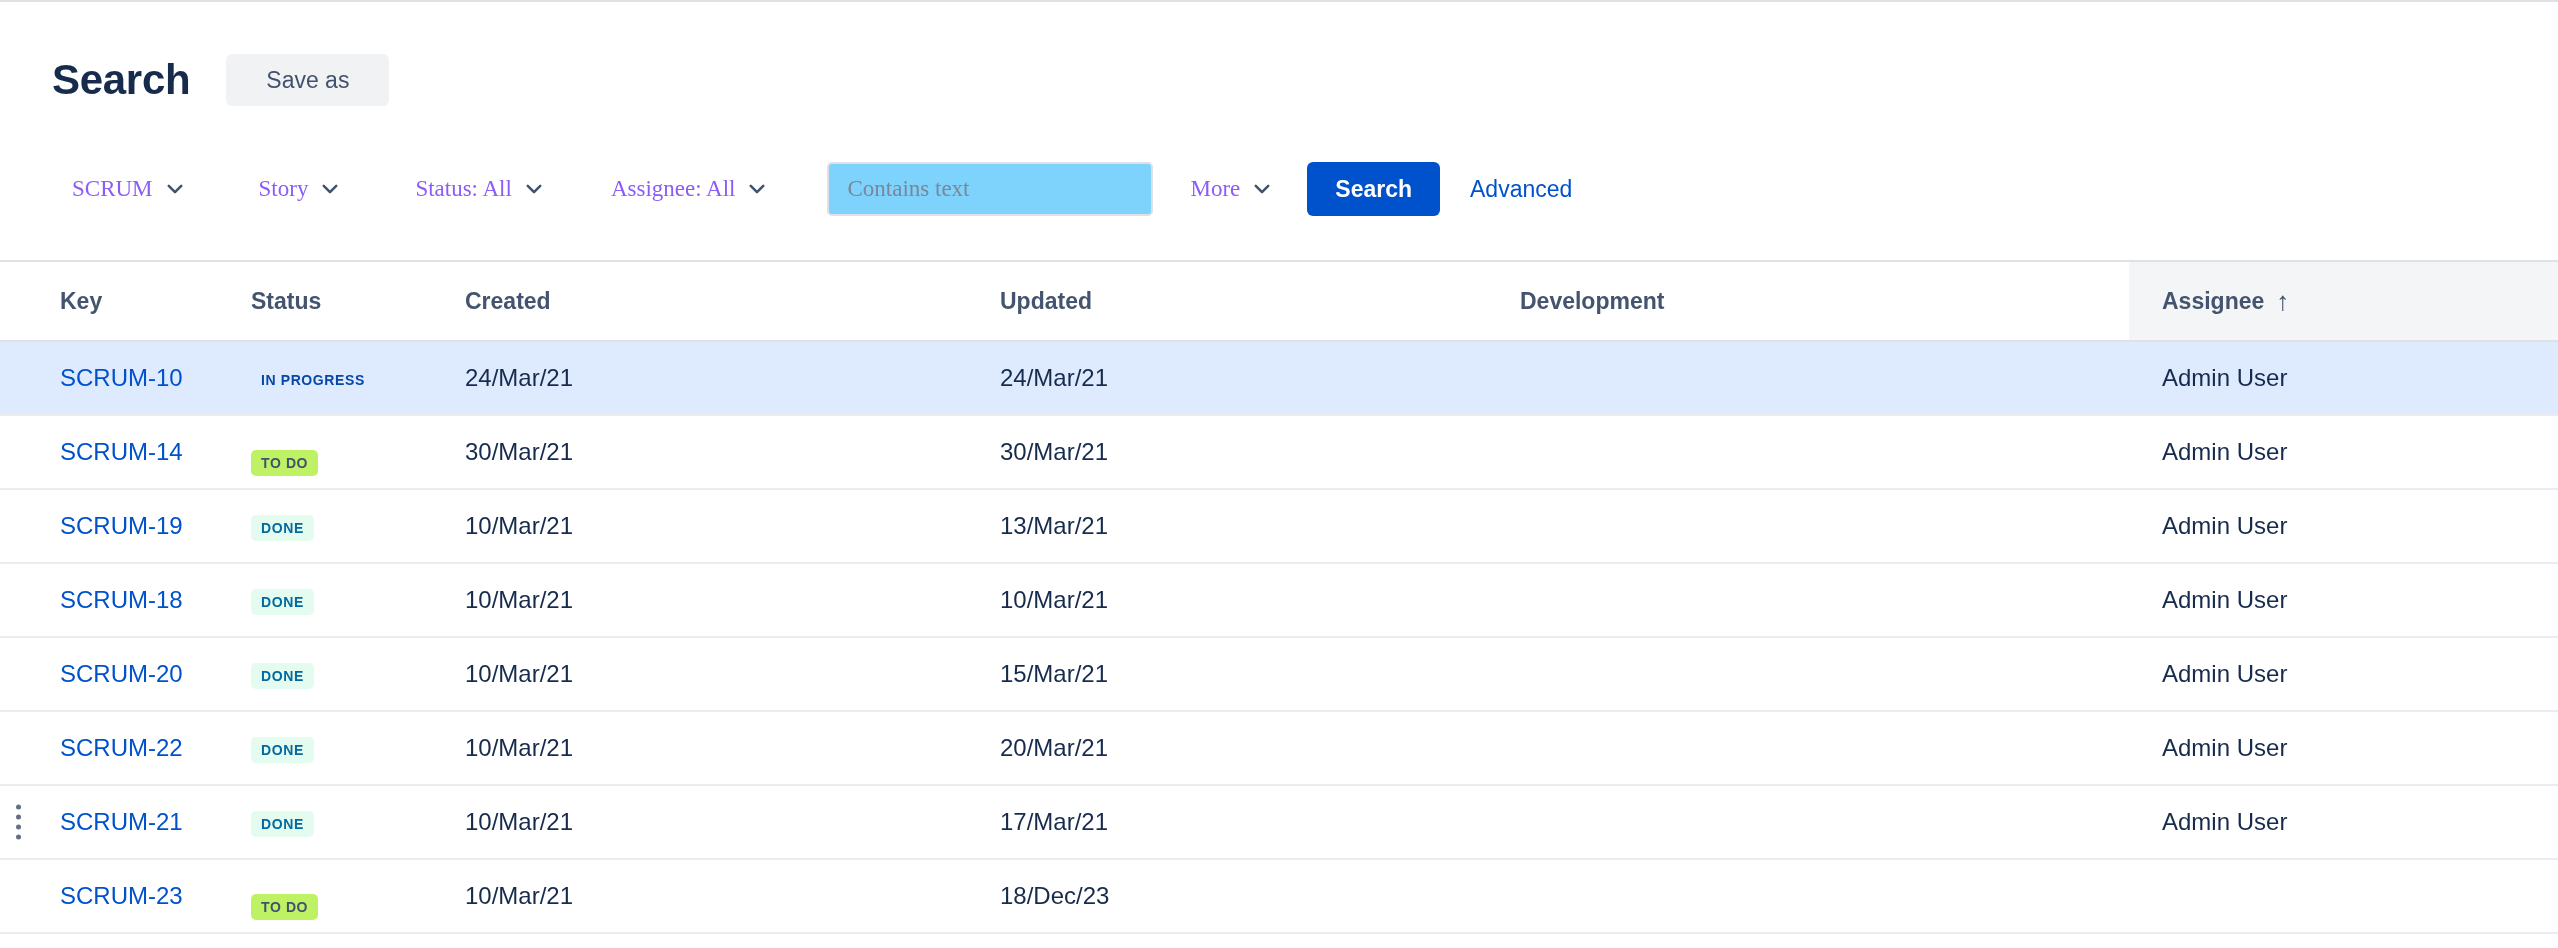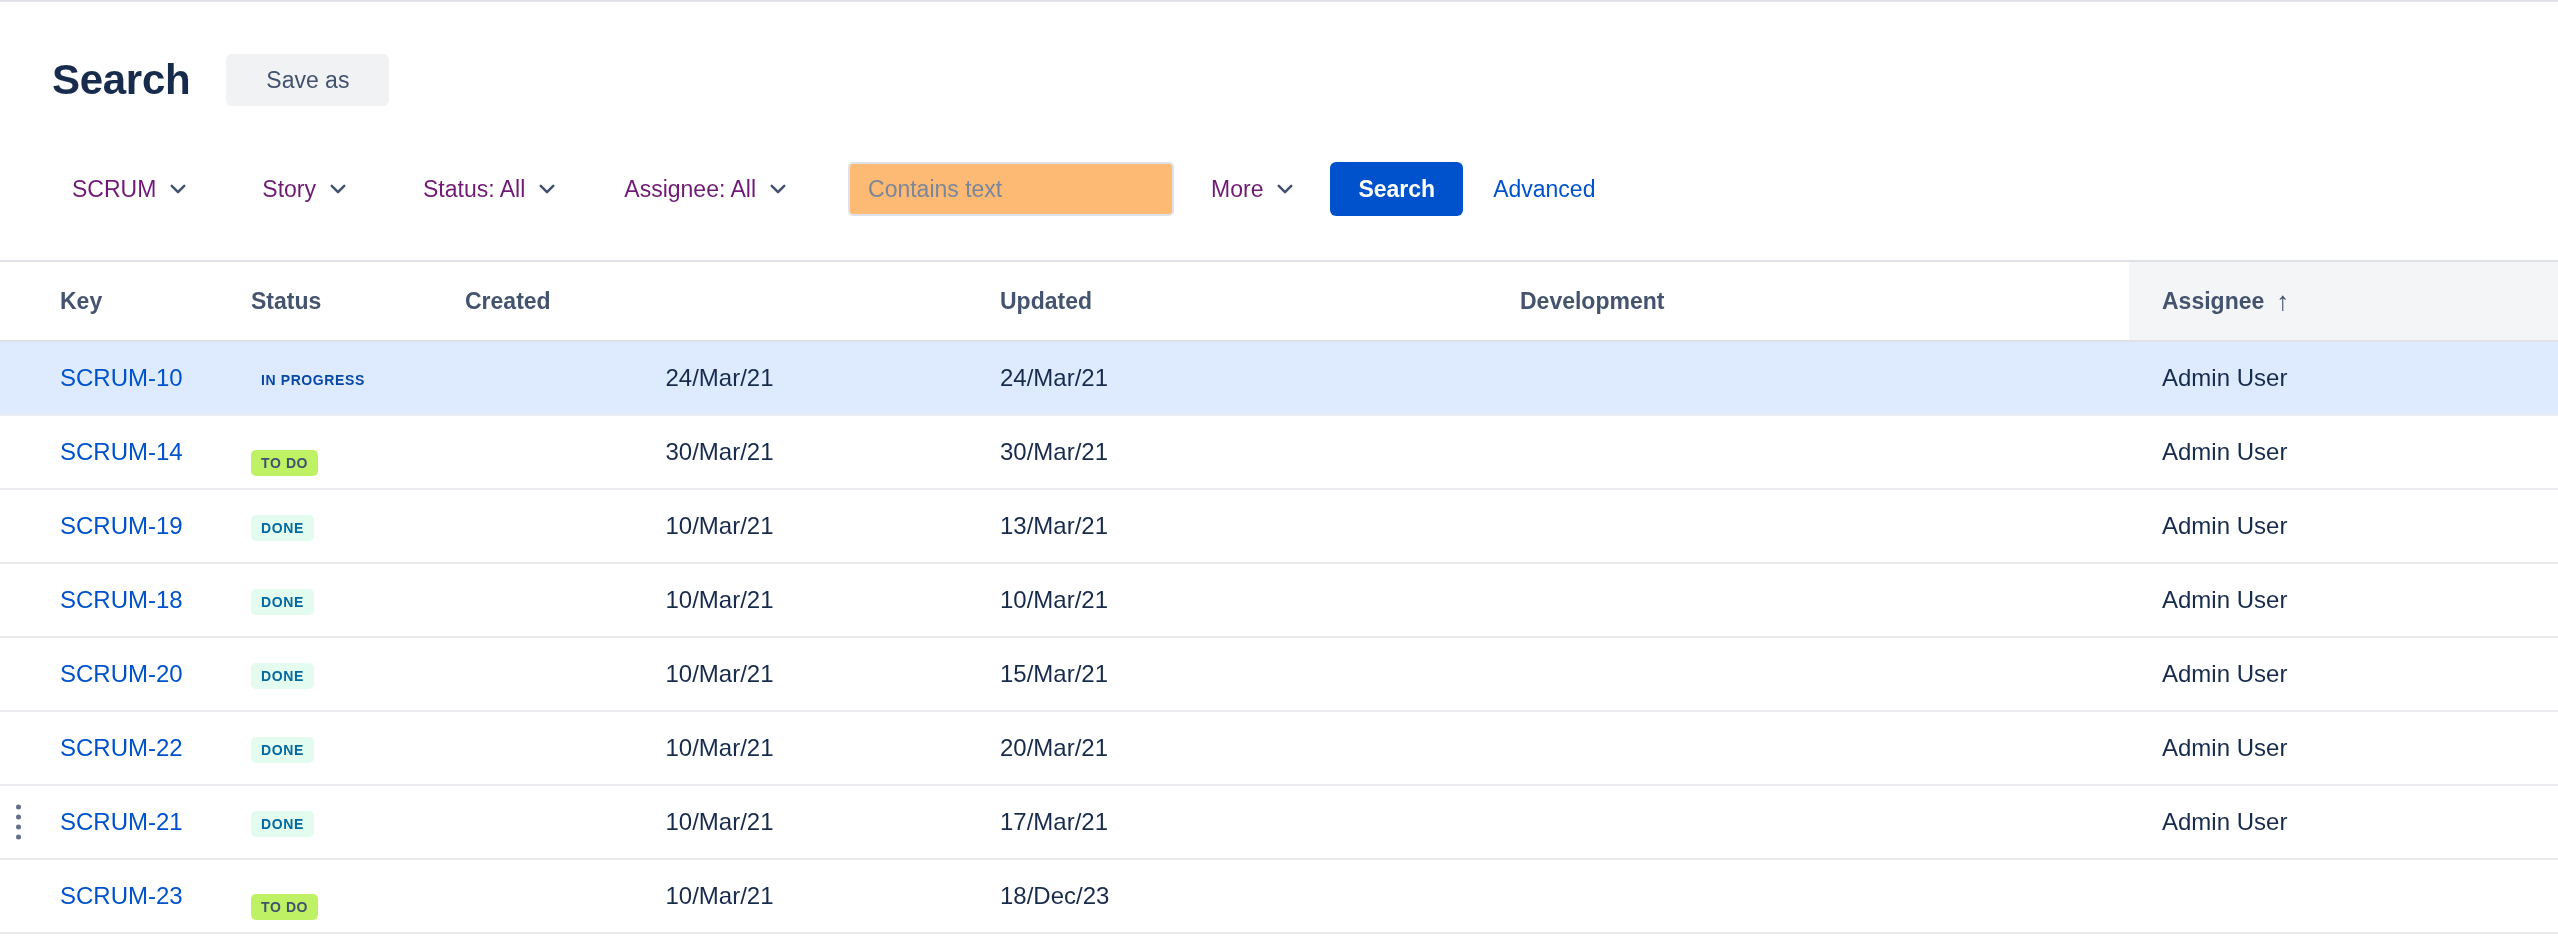--- a/index.html
+++ b/index.html
@@ -50,35 +50,36 @@
     align-items: center;
     height: 54px;
     margin-top: 56px;
     padding-left: 72px;
   }
   .dropdown {
     display: inline-flex;
     align-items: center;
     gap: 12px;
     font-size: 23px;
-    color: #701a75;
+    color: #8b5cf6;
     cursor: pointer;
     white-space: nowrap;
+    font-family: Liberation Serif, serif;
   }
   .chevron { display: inline-flex; color: #42526E; }
   .text-filter {
     width: 326px;
     height: 54px;
     border: 2px solid #DFE1E6;
     border-radius: 5px;
     padding: 0 18px;
     font-size: 23px;
-    font-family: Liberation Sans, sans-serif;
+    font-family: Liberation Serif, serif;
     color: #172B4D;
-    background: #fdba74;
+    background: #7dd3fc;
     outline: none;
   }
   .text-filter::placeholder { color: #7A869A; }
   .btn-primary {
     height: 54px;
     padding: 0 28px;
     background: #0052CC;
     color: #ffffff;
     font-size: 23px;
     font-weight: 600;
@@ -113,21 +114,21 @@
     height: 74px;
     border-bottom: 2px solid #EBECF0;
     font-size: 24px;
     color: #172B4D;
     cursor: pointer;
   }
   .tr.selected { background: #DEEBFF; }
 
   .col-key      { flex: 0 0 225px; padding-left: 60px; }
   .col-status   { flex: 0 0 214px; padding-left: 26px; }
-  .col-created  { flex: 0 0 535px; padding-left: 26px; text-align: center; }
+  .col-created  { flex: 0 0 535px; padding-left: 26px; }
   .col-updated  { flex: 0 0 520px; padding-left: 26px; }
   .col-dev      { flex: 0 0 635px; padding-left: 26px; }
   .col-assignee { flex: 0 0 429px; padding-left: 33px; }
 
   .th-assignee { background: #F4F5F7; }
   .sort-arrow { margin-left: 12px; font-size: 26px; font-weight: 400; color: #44546F; }
 
   .key-link { color: #0052CC; text-decoration: none; cursor: pointer; }
 
   .lozenge {

